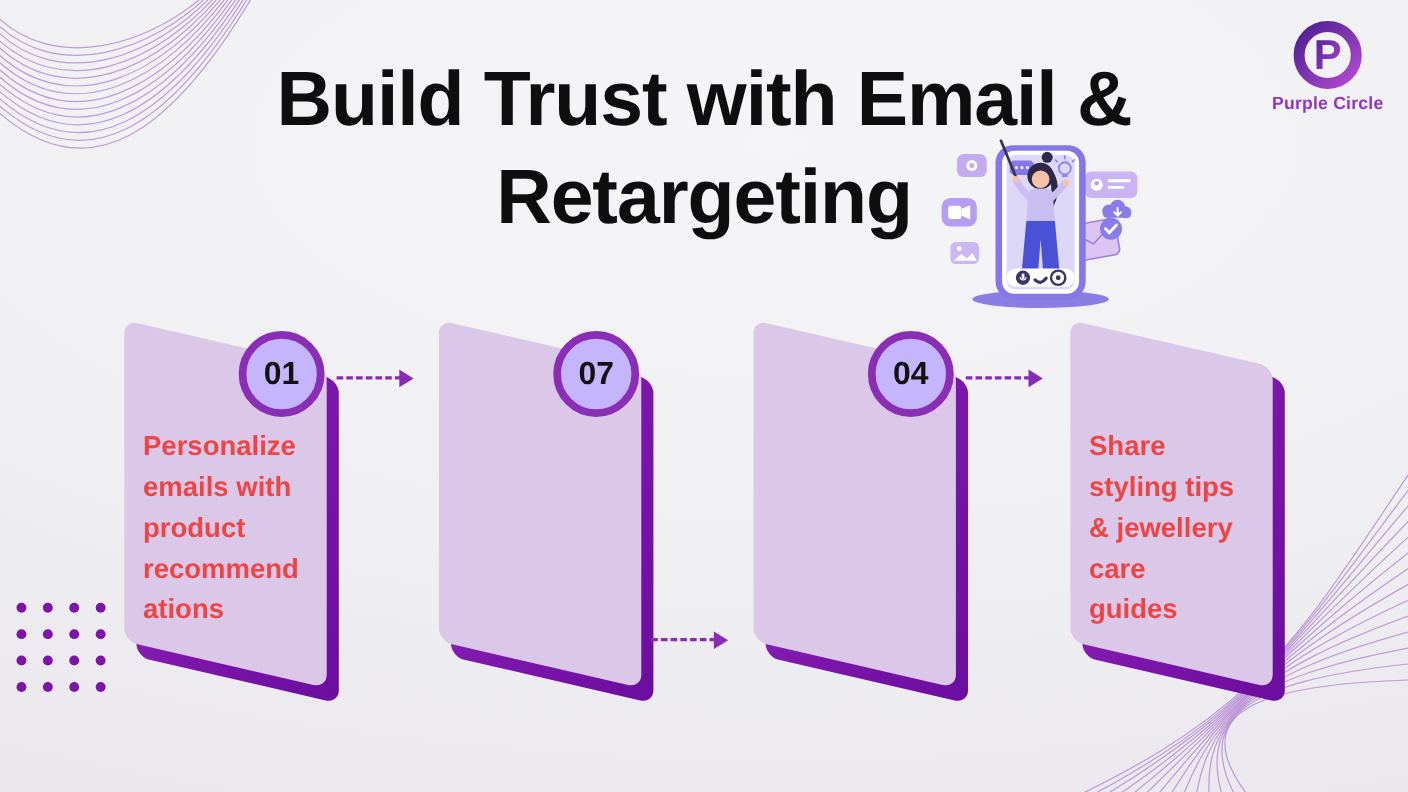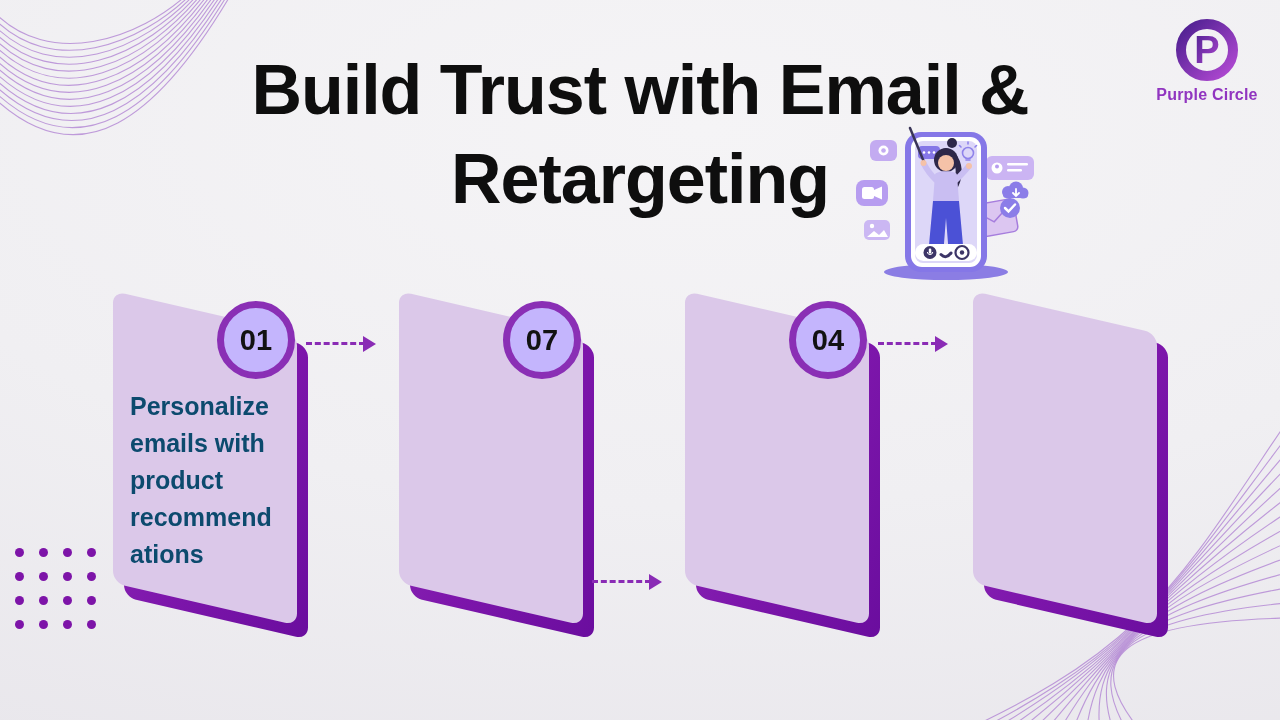--- a/index.html
+++ b/index.html
@@ -26,21 +26,21 @@
     transform:skewY(13deg);transform-origin:top left;
   }
   .card .badge{
     position:absolute;left:104px;top:10px;width:64px;height:64px;border-radius:50%;
     background:#c4b5fd;border:7px solid #8a2fb5;
     display:flex;align-items:center;justify-content:center;
     font-size:29px;font-weight:bold;color:#121212;
   }
   .card .cardtext{
     position:absolute;left:17px;top:97px;width:168px;
-    font-size:25px;font-weight:bold;color:#0c4a6e;line-height:37px;
+    font-size:25px;font-weight:bold;color:#ef4444;line-height:37px;
     white-space:pre-line;
   }
   .c1{left:113px}.c2{left:399px}.c3{left:685px}.c4{left:973px}
   
   .arrow{position:absolute;height:16px;width:70px;}
   .arrow .dash{position:absolute;left:0;right:11px;top:6px;border-top:3px dashed #8a2bb5;}
   .arrow .head{
     position:absolute;right:0;top:0;width:0;height:0;
     border-left:13px solid #8a2bb5;border-top:8px solid transparent;border-bottom:8px solid transparent;
   }
@@ -214,20 +214,25 @@
   <div class="badge">07</div>
 </div>
 <div class="card c3">
   <div class="back"></div>
   <div class="front"></div>
   <div class="badge">04</div>
 </div>
 <div class="card c4">
   <div class="back"></div>
   <div class="front"></div>
+  <div class="cardtext">Share
+styling tips
+&amp; jewellery
+care
+guides</div>
 </div>
 
 <div class="arrow a1">
   <div class="dash"></div>
   <div class="head"></div>
 </div>
 <div class="arrow a2">
   <div class="dash"></div>
   <div class="head"></div>
 </div>

